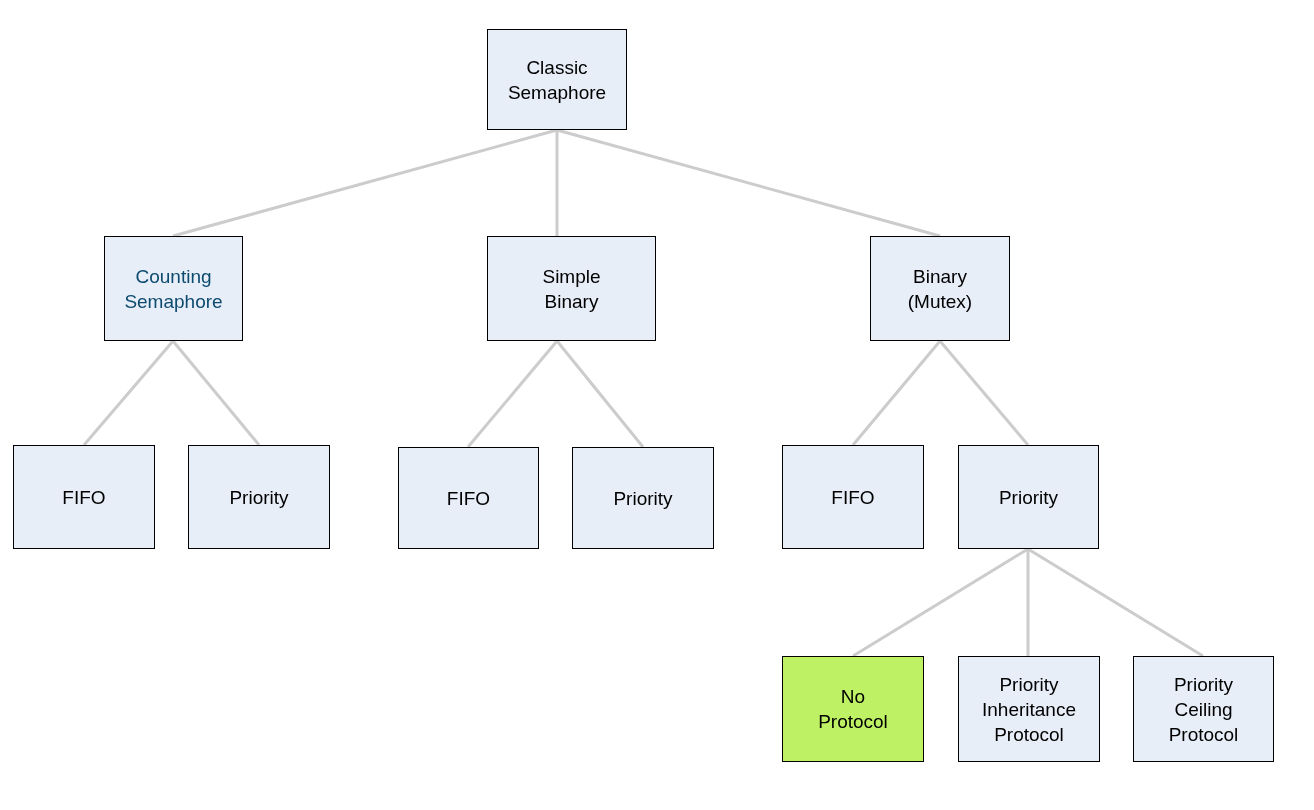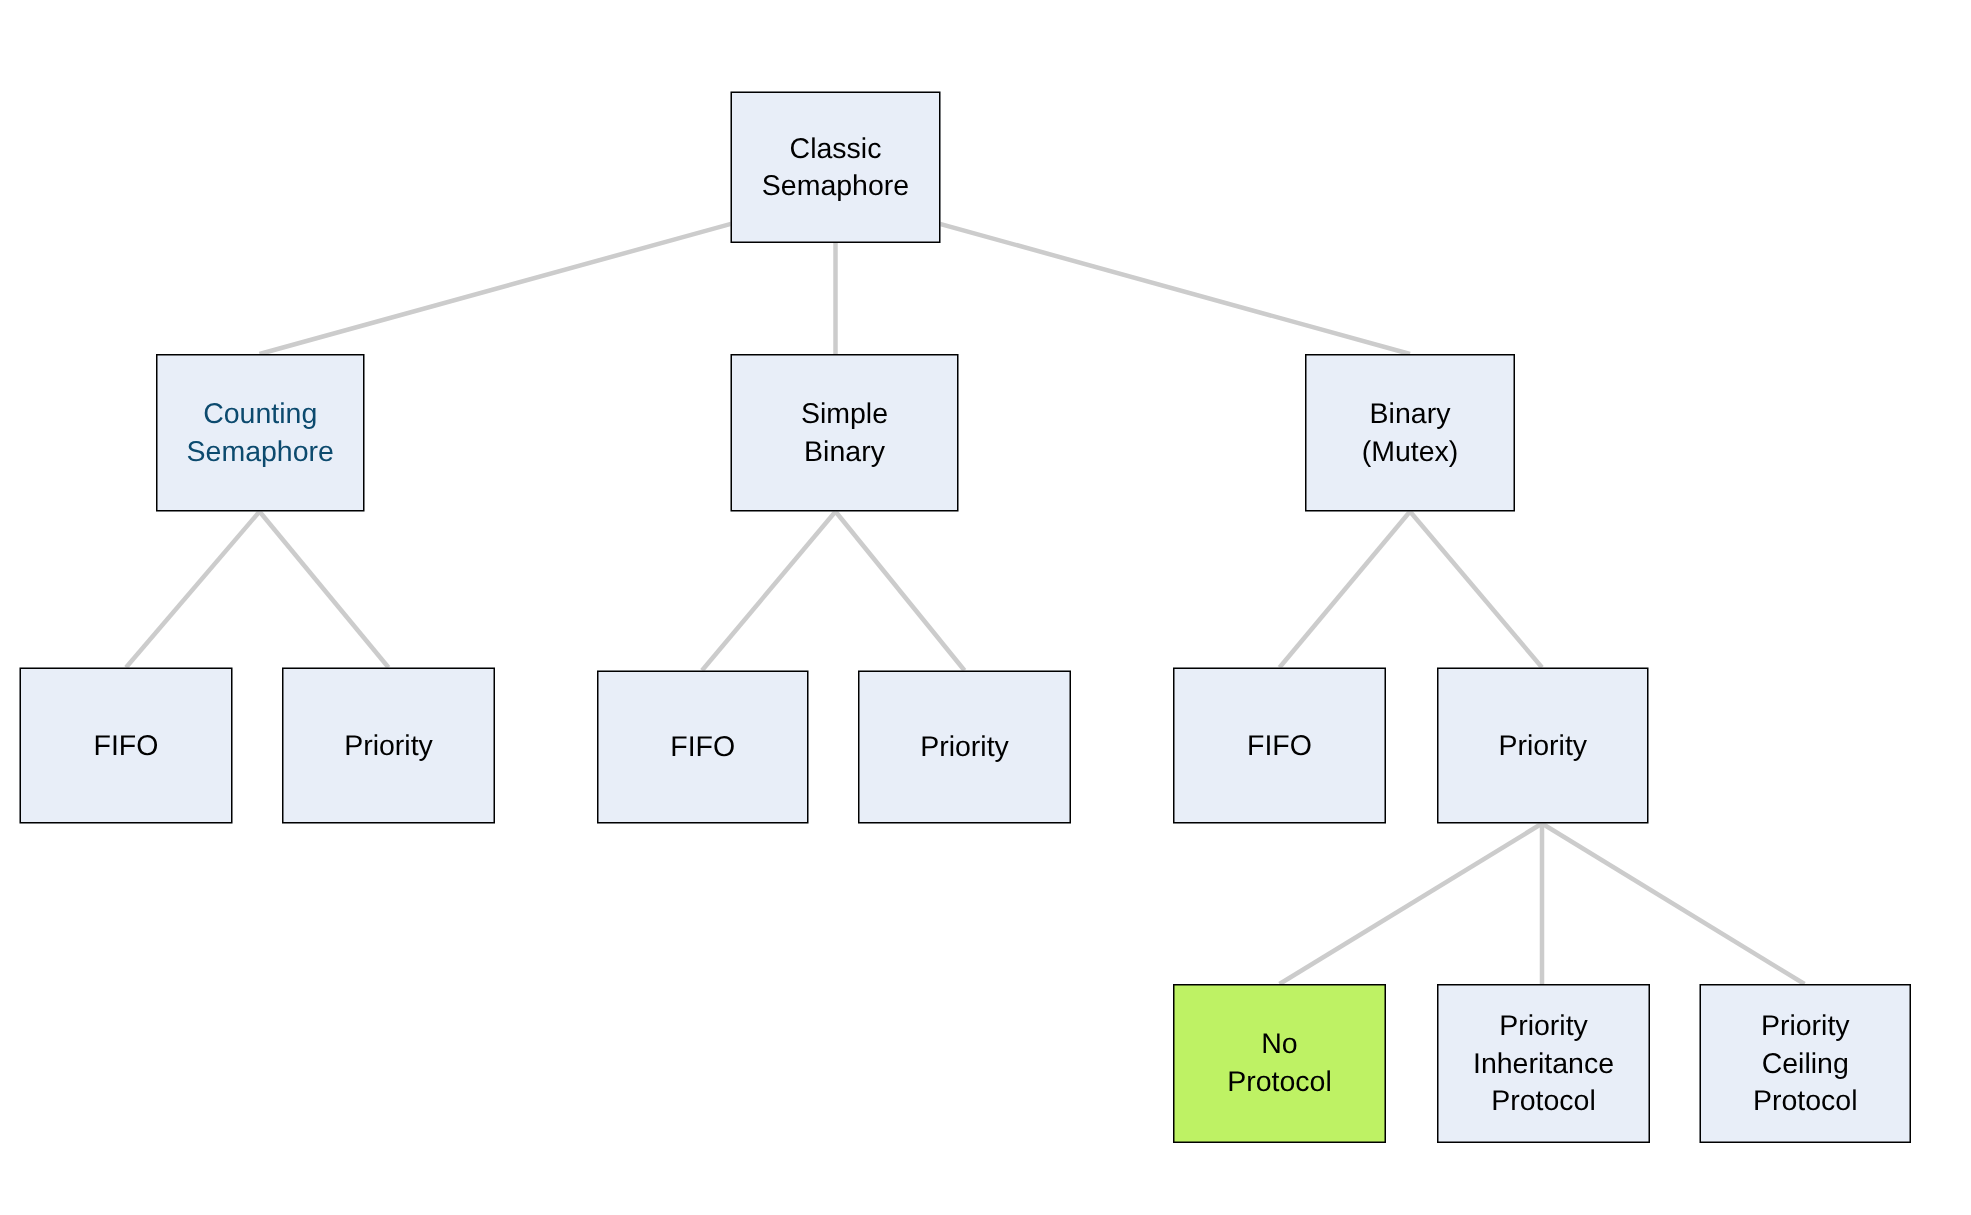--- a/index.html
+++ b/index.html
@@ -57,29 +57,29 @@
       <line x1="173" y1="341" x2="259" y2="445" stroke="#cccccc" stroke-width="3" stroke-linecap="butt"></line>
       <line x1="557" y1="341" x2="468" y2="447" stroke="#cccccc" stroke-width="3" stroke-linecap="butt"></line>
       <line x1="557" y1="341" x2="643" y2="447" stroke="#cccccc" stroke-width="3" stroke-linecap="butt"></line>
       <line x1="940" y1="341" x2="853" y2="445" stroke="#cccccc" stroke-width="3" stroke-linecap="butt"></line>
       <line x1="940" y1="341" x2="1028" y2="445" stroke="#cccccc" stroke-width="3" stroke-linecap="butt"></line>
       <line x1="1028" y1="549" x2="853" y2="656" stroke="#cccccc" stroke-width="3" stroke-linecap="butt"></line>
       <line x1="1028" y1="549" x2="1028" y2="656" stroke="#cccccc" stroke-width="3" stroke-linecap="butt"></line>
       <line x1="1028" y1="549" x2="1203" y2="656" stroke="#cccccc" stroke-width="3" stroke-linecap="butt"></line>
     </svg>
   <div id="node-layer">
-      <div class="node" style="left: 487px; top: 29px; width: 140px; height: 101px; background: rgb(232, 238, 248); border-color: rgb(0, 0, 0); margin-top: 32px;">
+      <div class="node" style="left: 487px; top: 29px; width: 140px; height: 101px; background: rgb(232, 238, 248); border-color: rgb(0, 0, 0);">
         <span class="node-label" style="color: rgb(0, 0, 0);">Classic
 Semaphore</span>
       </div>
       <div class="node" style="left: 104px; top: 236px; width: 139px; height: 105px; background: rgb(232, 238, 248); border-color: rgb(0, 0, 0);">
         <span class="node-label" style="color: #0c4a6e;">Counting
 Semaphore</span>
       </div>
-      <div class="node" style="left: 487px; top: 236px; width: 152px; height: 105px; background: rgb(232, 238, 248); border-color: rgb(0, 0, 0);">
+      <div class="node" style="left: 487px; top: 236px; width: 169px; height: 105px; background: rgb(232, 238, 248); border-color: rgb(0, 0, 0);">
         <span class="node-label" style="color: rgb(0, 0, 0);">Simple
 Binary</span>
       </div>
       <div class="node" style="left: 870px; top: 236px; width: 140px; height: 105px; background: rgb(232, 238, 248); border-color: rgb(0, 0, 0);">
         <span class="node-label" style="color: rgb(0, 0, 0);">Binary
 (Mutex)</span>
       </div>
       <div class="node" style="left: 13px; top: 445px; width: 142px; height: 104px; background: rgb(232, 238, 248); border-color: rgb(0, 0, 0);">
         <span class="node-label" style="color: rgb(0, 0, 0);">FIFO</span>
       </div>

